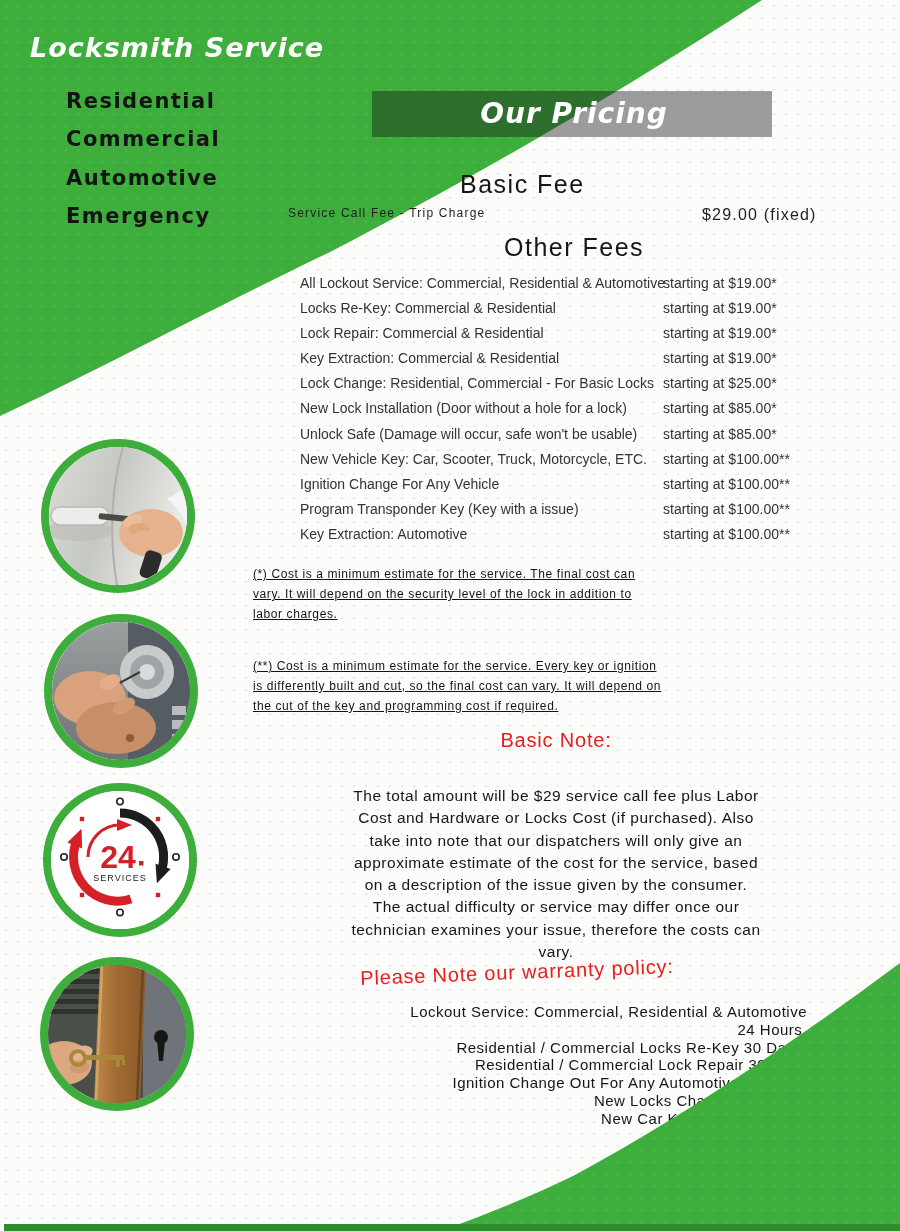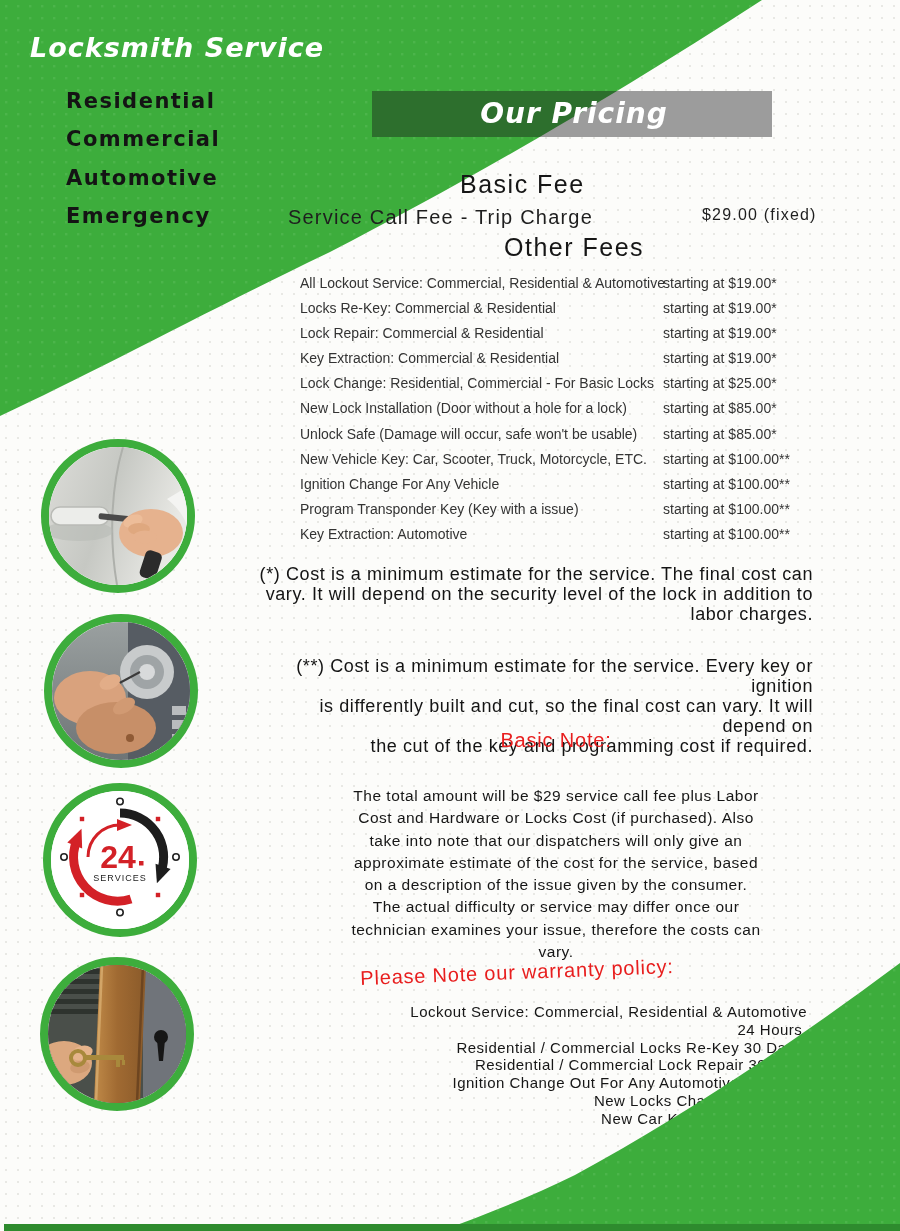--- a/index.html
+++ b/index.html
@@ -39,30 +39,30 @@
   }
 
   
   .sec-heading{
     left:460px;
     font-size:25px;letter-spacing:1.5px;color:#161616;
     white-space:nowrap;
   }
   .h-basic{top:170px;}
   .h-other{top:233px;margin-left:44px;}
-  .basic-label{left:288px;top:206px;font-size:20px;letter-spacing:1.2px;color:#1e1e1e;}
+  .basic-label{left:288px;top:206px;font-size:12px;letter-spacing:1.2px;color:#1e1e1e;}
   .basic-value{left:702px;top:206px;font-size:16px;letter-spacing:1.2px;color:#1e1e1e;}
 
   .fee-table{left:300px;top:271px;width:560px;}
   .fee-row{position:relative;height:25.1px;line-height:25.1px;font-size:14px;color:#333;white-space:nowrap;}
   .fee-row .val{position:absolute;left:363px;top:0;}
 
   .note-block{
-    text-align:right;white-space:pre-line;
-    font-size:18px;letter-spacing:0.6px;line-height:20px;color:#141414;
+    text-align:left;white-space:pre-line;
+    font-size:12px;letter-spacing:0.6px;line-height:20px;color:#141414;text-decoration:underline;
   }
   .note-star{left:253px;top:564px;width:560px;}
   .note-dstar{left:253px;top:656px;width:560px;}
 
   .red-heading{
     text-align:center;color:#E81E1E;font-size:20px;letter-spacing:0.8px;white-space:nowrap;
   }
   .pn-heading{left:256px;top:729px;width:600px;}
   .pn-body{
     left:266px;top:785px;width:580px;

